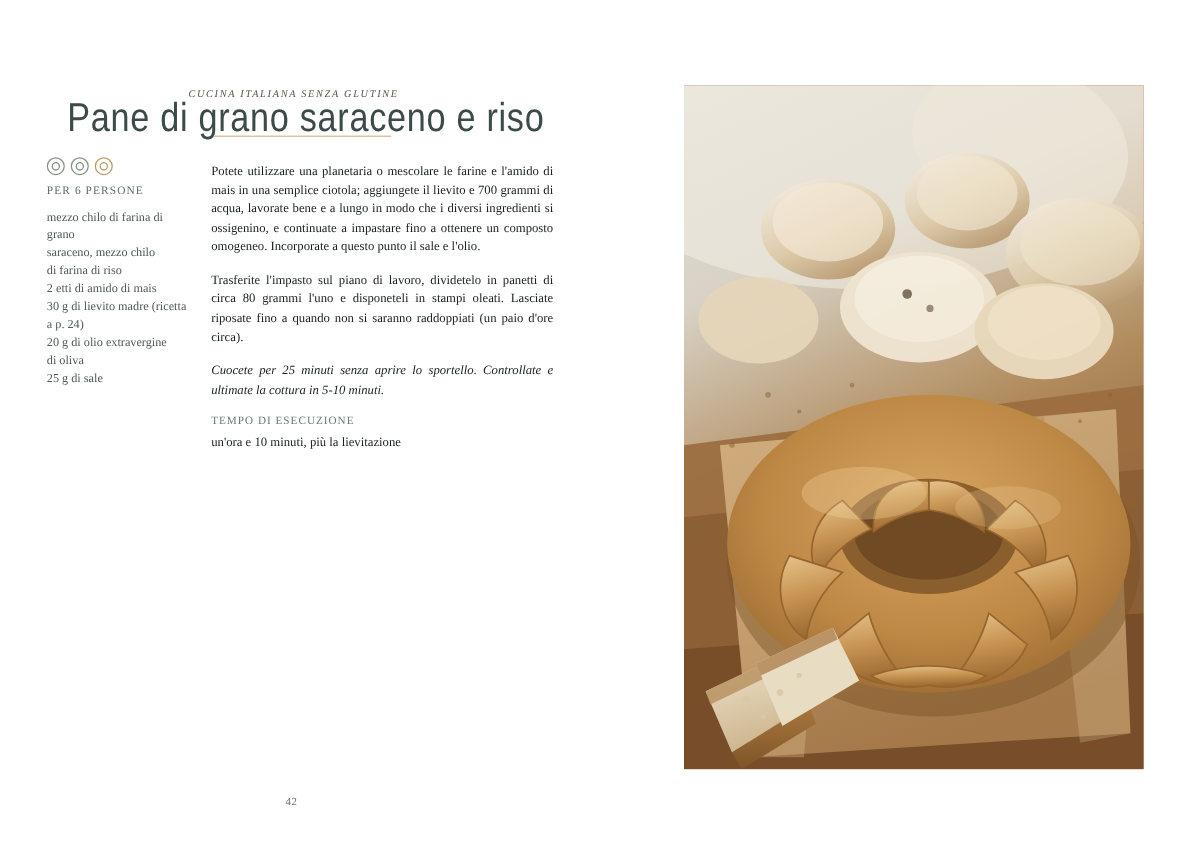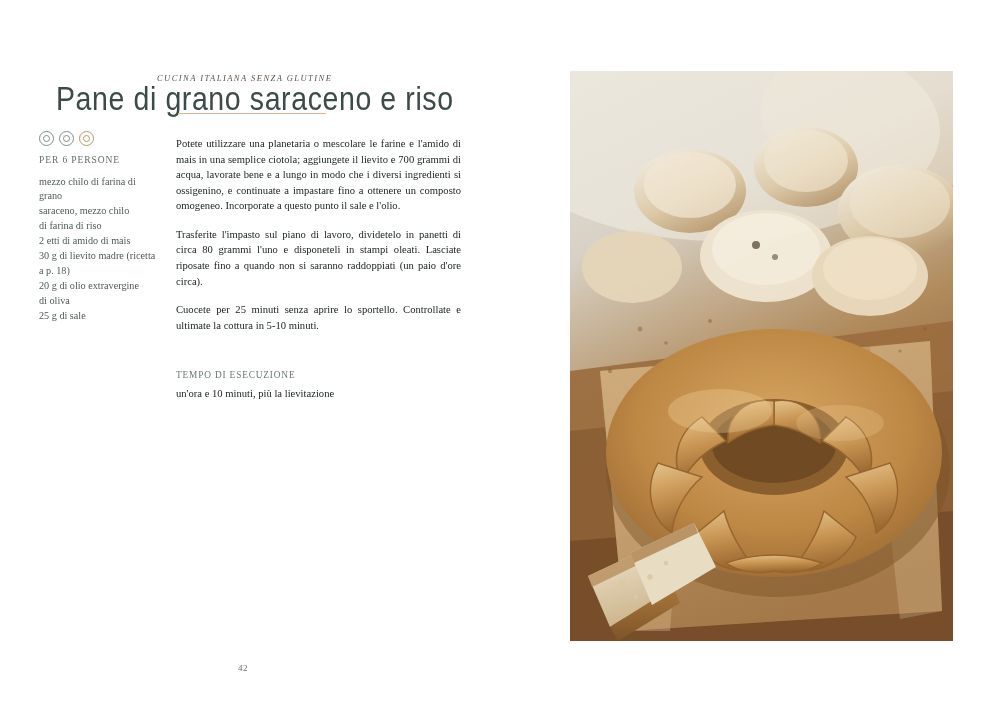--- a/index.html
+++ b/index.html
@@ -137,24 +137,25 @@
     font-size: 10.6px;
     line-height: 1.47;
     color: #17211f;
     text-align: justify;
   }
   .body-col p {
     margin: 0 0 13px 0;
   }
   .body-col p:last-of-type {
     margin-bottom: 4px;
+    font-style: italic;
   }
 
   .exec-label {
-    margin-top: 36px;
+    margin-top: 12px;
     font-family: "Liberation Serif", serif;
     font-size: 9.3px;
     letter-spacing: 0.85px;
     text-transform: uppercase;
     color: #6a7a6f;
   }
   .exec-value {
     font-family: "Liberation Serif", serif;
     font-size: 10.6px;
     color: #17211f;
@@ -208,21 +209,21 @@
     </div>
 
     <div class="servings">per 6 persone</div>
 
     <ul class="ingredients">
       <li>mezzo chilo di farina di grano</li>
       <li>saraceno, mezzo chilo</li>
       <li>di farina di riso</li>
       <li>2 etti di amido di mais</li>
       <li>30 g di lievito madre (ricetta</li>
-      <li>a p. 18)</li>
+      <li>a p. 24)</li>
       <li>20 g di olio extravergine</li>
       <li>di oliva</li>
       <li>25 g di sale</li>
     </ul>
   </div>
 
   <div class="body-col">
     <p>Potete utilizzare una planetaria o mescolare le farine e l'amido di mais in una semplice ciotola; aggiungete il lievito e 700 grammi di acqua, lavorate bene e a lungo in modo che i diversi ingredienti si ossigenino, e continuate a impastare fino a ottenere un composto omogeneo. Incorporate a questo punto il sale e l'olio.</p>
     <p>Trasferite l'impasto sul piano di lavoro, dividetelo in panetti di circa 80 grammi l'uno e disponeteli in stampi oleati. Lasciate riposate fino a quando non si saranno raddoppiati (un paio d'ore circa).</p>
     <p>Cuocete per 25 minuti senza aprire lo sportello. Controllate e ultimate la cottura in 5-10 minuti.</p>

